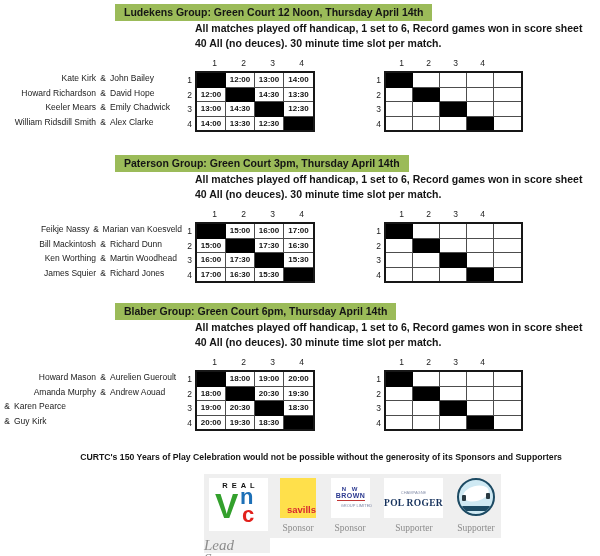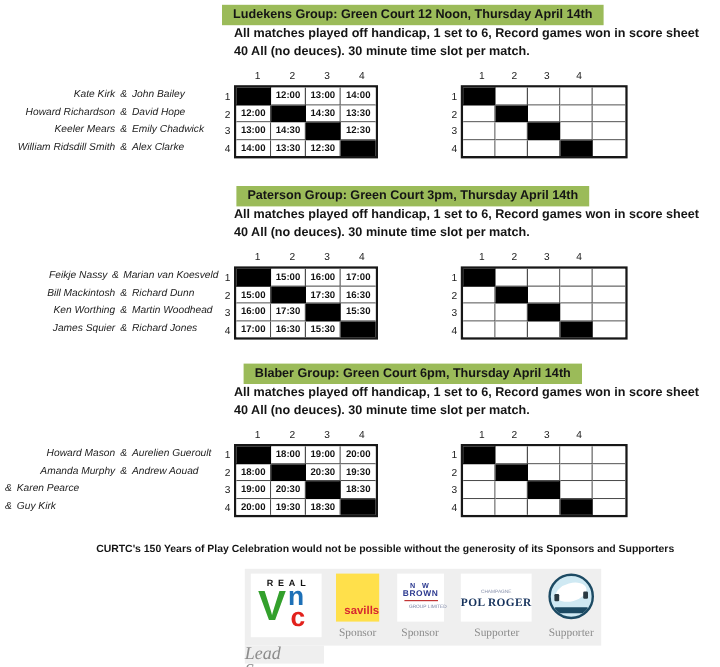--- a/index.html
+++ b/index.html
@@ -6,31 +6,31 @@
   body{
     width:600px;height:556px;position:relative;background:#ffffff;
     font-family:"Liberation Sans", sans-serif;color:#1a1a1a;overflow:hidden;
   }
   
   .group{position:absolute;left:0;width:600px;height:140px;}
   #groups .group:nth-child(1){top:2px;}
   #groups .group:nth-child(2){top:153px;}
   #groups .group:nth-child(3){top:301px;}
 
-  .title-row{position:absolute;left:104px;top:0;width:480px;text-align:center;}
+  .title-row{position:absolute;left:115px;top:0;width:480px;}
   .gtitle{
     display:inline-block;background:var(--title-highlight,#9bbb59);
     font-weight:bold;font-size:10.5px;line-height:15px;padding:1px 9px;color:#151515;
     white-space:nowrap;
   }
   .instr{position:absolute;left:195px;font-weight:bold;font-size:10.5px;white-space:nowrap;color:#151515;}
   .instr.i1{top:20px;}
   .instr.i2{top:35px;}
 
-  .names{position:absolute;left:0;top:69px;width:182px;font-style:italic;}
+  .names{position:absolute;left:0;top:69px;width:182px;}
   .pair-row{display:flex;height:14.5px;line-height:14.5px;font-size:8.5px;color:#222;}
   .p1{width:96px;text-align:right;white-space:nowrap;}
   .amp{width:14px;text-align:center;}
   .p2{flex:1;text-align:left;white-space:nowrap;}
 
   .tblwrap{position:absolute;top:56px;}
   .tblwrap.sched{left:183px;}
   .tblwrap.score{left:372px;}
   .hdr{display:flex;margin-left:12px;height:13px;font-size:8.5px;color:#222;}
   .hdr .h{text-align:right;padding-right:7px;box-sizing:border-box;}

